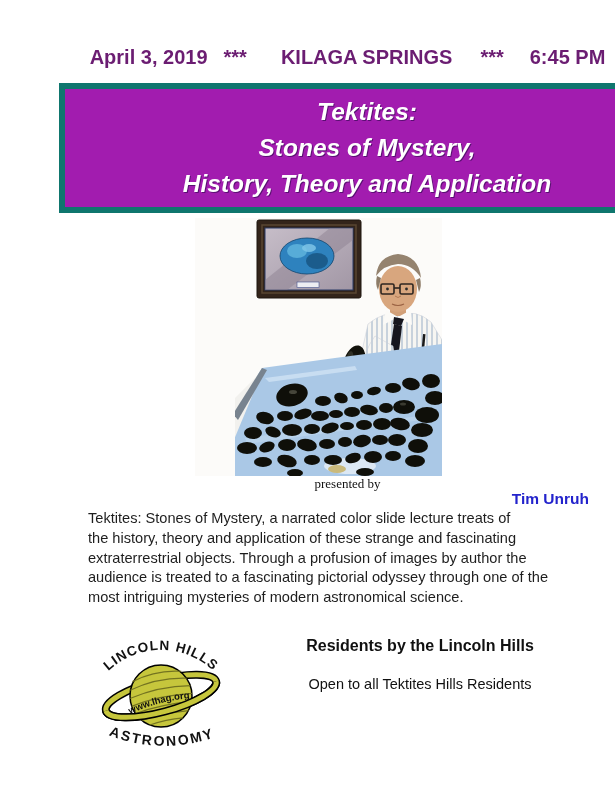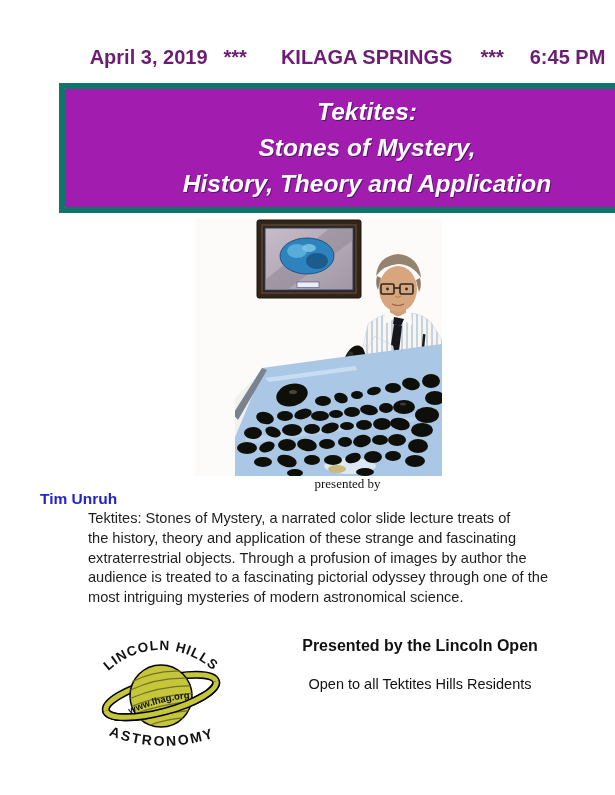--- a/index.html
+++ b/index.html
@@ -18,21 +18,21 @@
     border:6px solid #0f766e;color:#fff;text-align:center;font-weight:bold;font-style:italic;
     font-size:24.5px;line-height:36px;padding-top:5px;
     text-shadow:1px 1px 0 rgba(0,0,40,.45);}
 
   
   .photo{left:195px;top:218px;width:207px;height:258px;background:#FCFBF9;}
 
   
   .presented-by{left:0;top:476px;width:615px;text-align:center;
     font-family:"Liberation Serif", serif;font-size:13px;color:#111;}
-  .presenter-name{left:0;top:490px;width:549px;text-align:left;
+  .presenter-name{left:0;top:490px;width:549px;text-align:right;
     font-size:15.5px;font-weight:bold;color:#2323CC;}
 
   
   .description{left:48px;top:509px;width:500px;font-size:14.6px;line-height:19.8px;
     color:#1E1E1E;white-space:pre-line;}
 
   
   .logo{left:44px;top:634px;width:160px;height:132px;}
 
   
@@ -231,16 +231,16 @@
     <textPath href="#arcBottom" startOffset="50%" text-anchor="middle">ASTRONOMY</textPath>
   </text>
   <text font-family="Liberation Sans, sans-serif" font-size="9.5" font-weight="bold" fill="#111">
     <textPath href="#arcUrl" startOffset="50%" text-anchor="middle">www.lhag.org</textPath>
   </text>
 </svg>
 </div>
 
 <div class="abs footer">
   <div class="bold-lines">
-    <div>Presented by the Lincoln Open</div>
+    <div>Residents by the Lincoln Hills</div>
   </div>
   <div class="open-line">Open to all Tektites Hills Residents</div>
 </div>
 
 </body></html>

